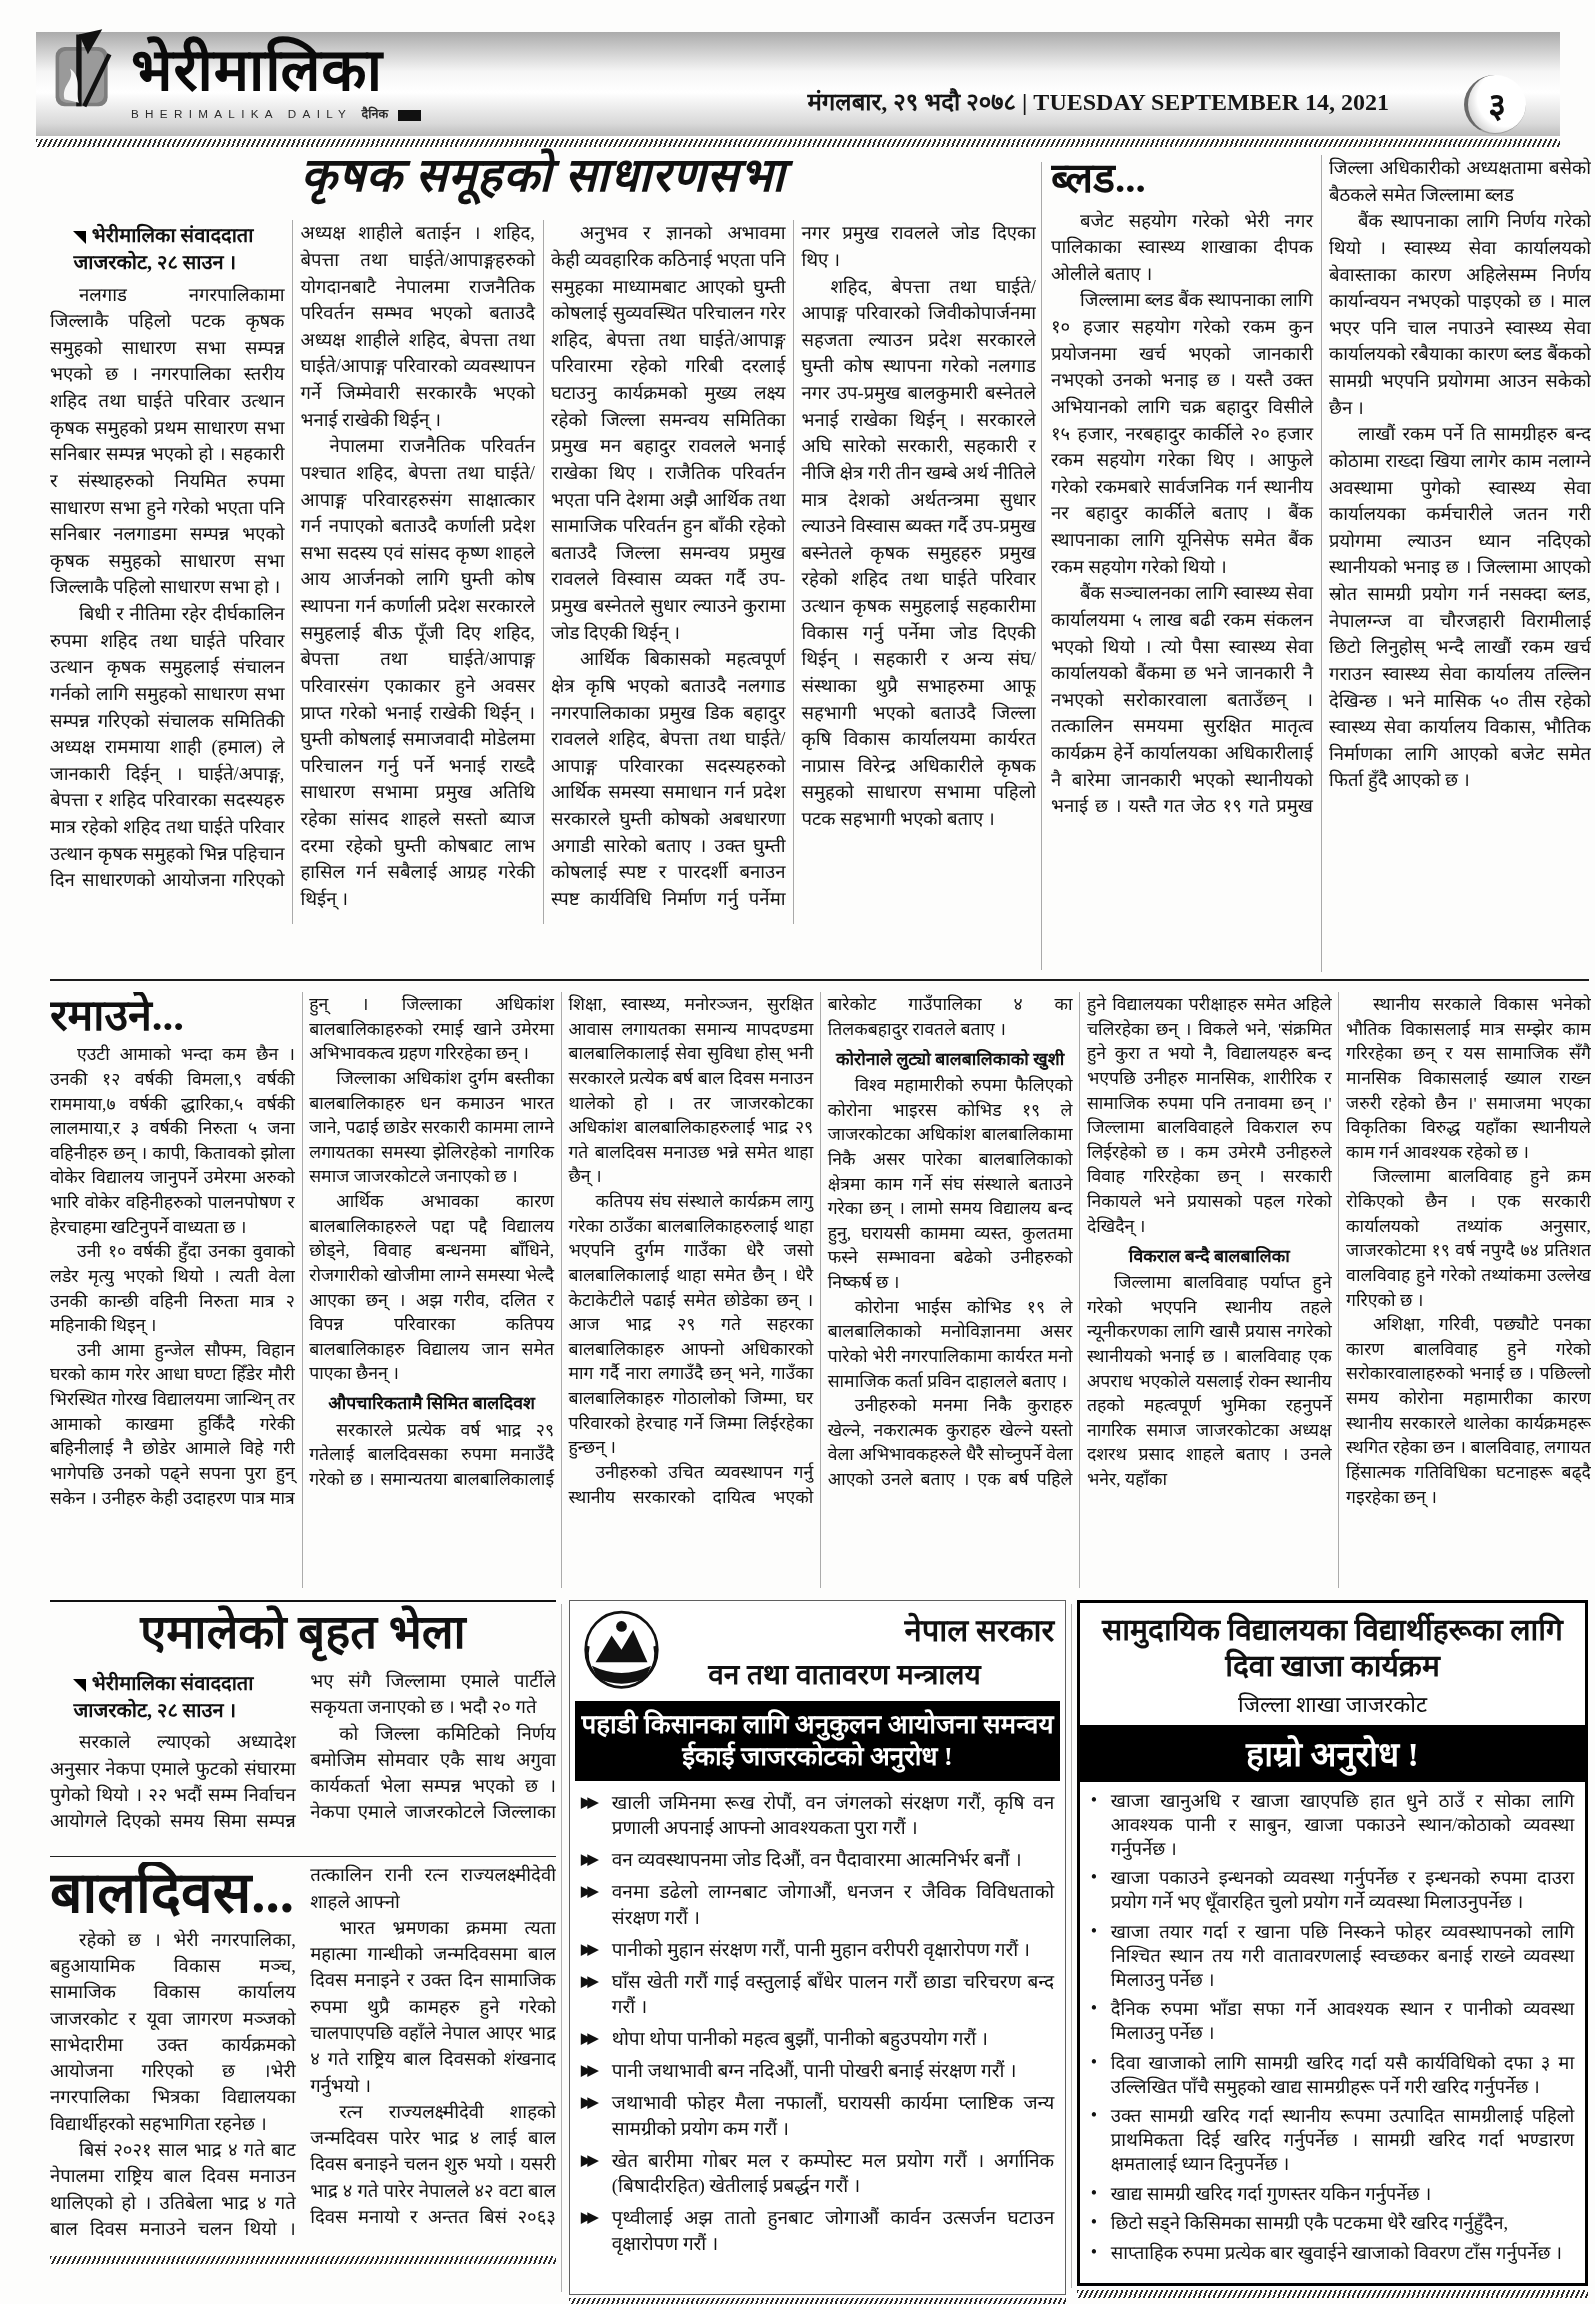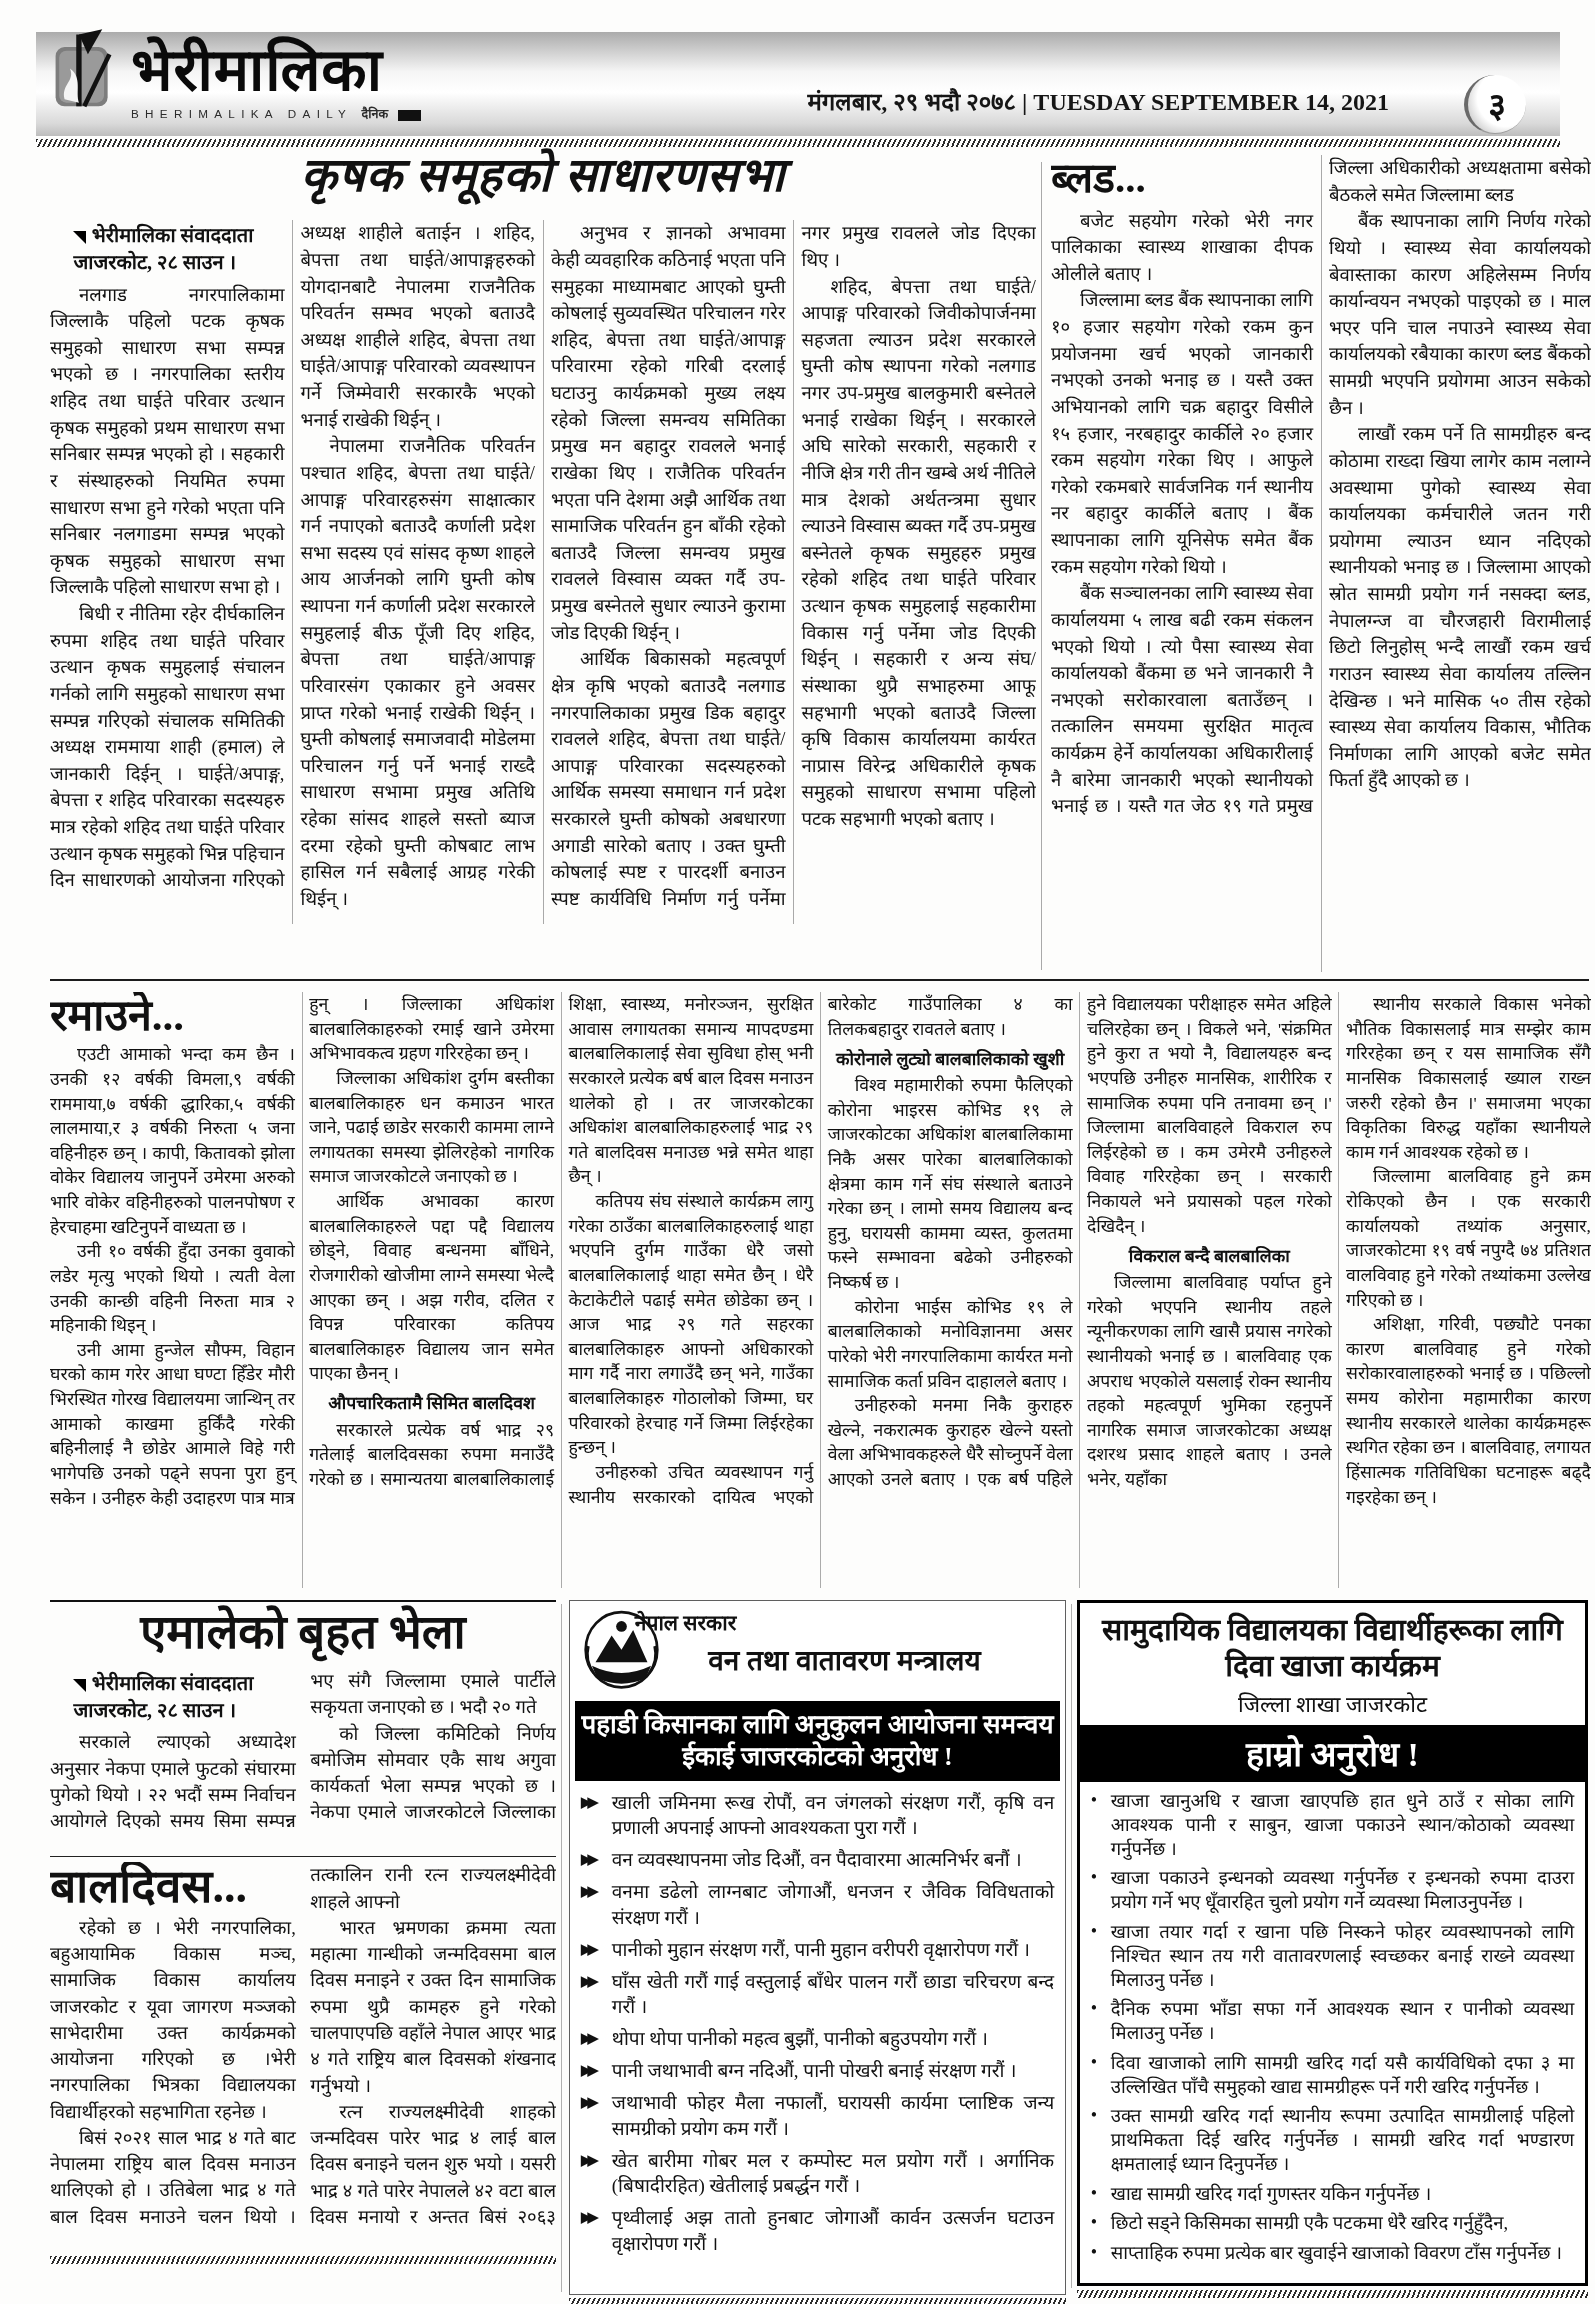--- a/index.html
+++ b/index.html
@@ -44,28 +44,28 @@
   #ramaune-cols{height:100%;column-count:6;column-gap:14.4px;column-rule:0.9px solid #ababab;
     font-size:17.6px;line-height:1.4;text-align:justify;overflow:hidden;}
   #ramaune-cols p{margin:0;text-indent:27px;}
   #ramaune-headline{font-size:43px;line-height:1.1;margin-bottom:3px;}
   
   #uml{position:absolute;left:50px;top:1600px;width:506px;border-top:2.7px solid #111;padding-top:5.4px;}
   #uml-headline{font-size:47px;text-align:center;line-height:1.1;}
   #uml-cols{margin-top:9px;height:180px;column-count:2;column-gap:14.4px;column-rule:none;font-size:18.5px;line-height:1.42;}
   #baldiwas{position:absolute;left:50px;top:1856px;width:506px;border-top:1.8px solid #222;padding-top:5.4px;}
   #baldiwas-cols{height:385px;column-count:2;column-gap:14.4px;column-rule:none;font-size:18.5px;line-height:1.42;}
-  #baldiwas-headline{font-size:46px;line-height:1.1;margin-bottom:1.8px;}
+  #baldiwas-headline{font-size:57px;line-height:1.1;margin-bottom:1.8px;}
   #bl-stripe{position:absolute;left:50px;top:2256px;width:506px;height:8px;}
   
   #forest-box{position:absolute;left:569px;top:1600px;width:497px;height:695px;border:1.8px solid #5f5f5f;
     background:#fff;padding:7.2px 10.8px;box-sizing:border-box;}
   #forest-head{position:relative;min-height:86px;}
   #forest-emblem{position:absolute;left:1.8px;top:1.8px;width:77px;height:83px;}
-  #forest-gov1{font-size:21px;font-weight:bold;text-align:left;margin-left:54px;}
+  #forest-gov1{font-size:31px;font-weight:bold;text-align:right;margin-left:54px;}
   #forest-gov2{font-family:"Liberation Sans",sans-serif;font-size:28px;font-weight:bold;text-align:center;margin-left:54px;margin-top:3.6px;}
   #forest-banner{background:#000;color:#fff;font-weight:bold;font-size:26px;text-align:center;
     line-height:1.25;padding:7.2px 5.4px;margin:7.2px -5.4px 9px -5.4px;}
   .f-bullet{display:flex;font-size:19px;line-height:1.35;margin:6.3px 0;text-align:justify;}
   .f-bullet .arr{flex:0 0 31px;font-family:"DejaVu Sans",sans-serif;font-size:15.3px;letter-spacing:-5.4px;font-weight:bold;padding-top:1.8px;}
   
   #khaja-box{position:absolute;left:1077px;top:1600px;width:511px;height:686px;border:3.6px solid #000;
     background:#fff;padding:5.4px 10.8px;box-sizing:border-box;}
   #khaja-title{font-size:30px;font-weight:bold;text-align:center;line-height:1.2;margin-top:3.6px;}
   #khaja-subtitle{font-size:22px;text-align:center;margin-top:3.6px;}

